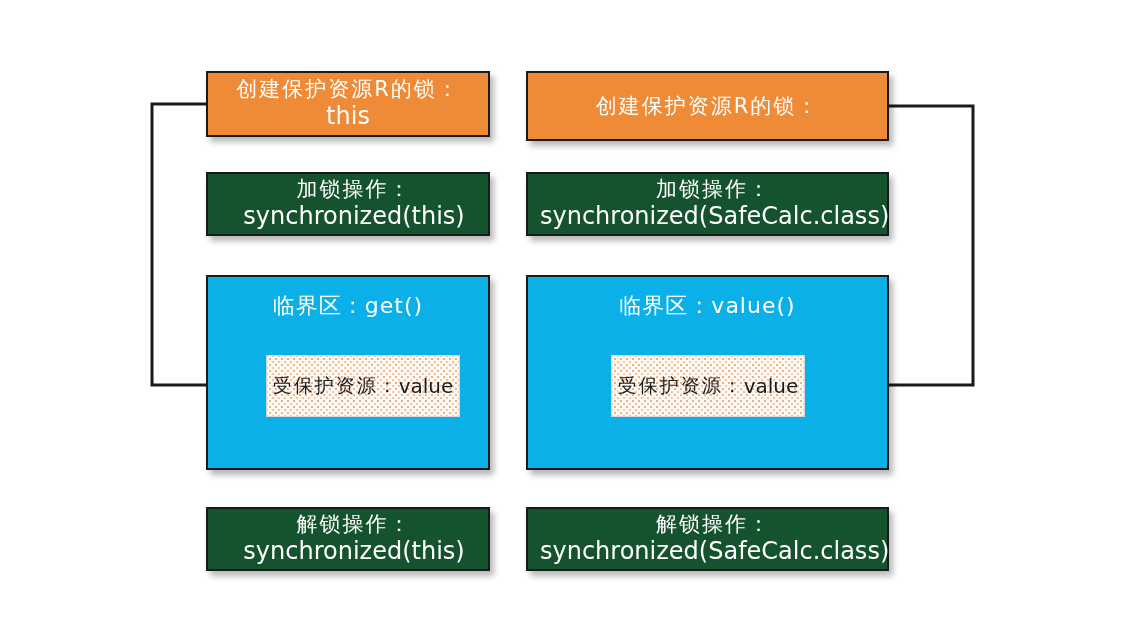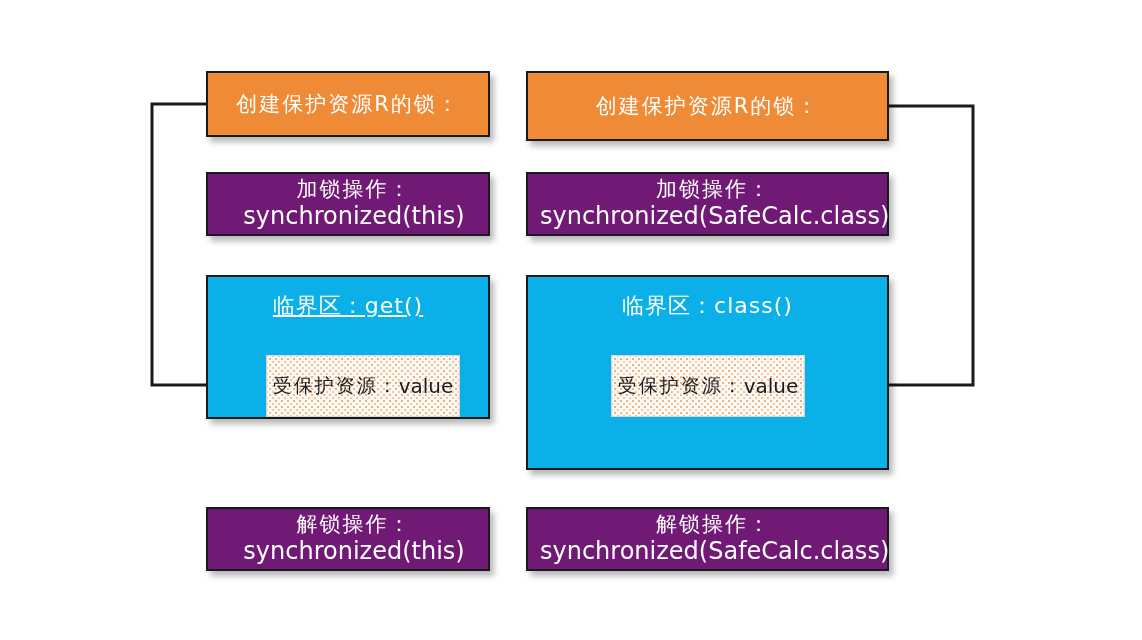--- a/index.html
+++ b/index.html
@@ -33,21 +33,21 @@
   }
   .box .line1,
   .box .line2 {
     display: block;
     width: 100%;
     line-height: 1.18;
     white-space: nowrap;
   }
 
   .box.orange { background: #ef8a36; }
-  .box.green  { background: #701a75; padding-left: 12px; }
+  .box.green  { background: #14532d; padding-left: 12px; }
   .box.blue   {
     background: #0cb0e8;
     justify-content: flex-start;
     align-items: center;
   }
 
   
   .cn {
     font-size: 21px;
     letter-spacing: 2px;
@@ -60,21 +60,21 @@
   
   #orange-left  { left: 206px; top: 71px;  width: 284px; height: 66px; }
   #orange-right { left: 526px; top: 71px;  width: 363px; height: 70px; }
 
   #green-lock-left   { left: 206px; top: 172px; width: 284px; height: 64px; }
   #green-lock-right  { left: 526px; top: 172px; width: 363px; height: 64px; }
 
   #green-unlock-left  { left: 206px; top: 507px; width: 284px; height: 64px; }
   #green-unlock-right { left: 526px; top: 507px; width: 363px; height: 64px; }
 
-  #blue-left  { left: 206px; top: 275px; width: 284px; height: 144px; text-decoration: underline; }
+  #blue-left  { left: 206px; top: 275px; width: 284px; height: 195px; }
   #blue-right { left: 526px; top: 275px; width: 363px; height: 195px; }
 
   .blue-title {
     margin-top: 14px;
     font-size: 22px;
     letter-spacing: 1px;
     white-space: nowrap;
   }
 
   
@@ -126,20 +126,21 @@
       </marker>
     </defs>
 
     <path d="M206,104 L152,104 L152,385 L258,385" fill="none" stroke="#1a1a1a" stroke-width="3" marker-end="url(#arrowhead-r)"></path>
 
     <path d="M889,106 L973,106 L973,385 L813,385" fill="none" stroke="#1a1a1a" stroke-width="3" marker-end="url(#arrowhead-l)"></path>
   </svg>
 
   <div class="box orange" id="orange-left">
     <span class="line1 cn">创建保护资源R的锁：</span>
+    <span class="line2 en">this</span>
   </div>
 
   <div class="box green" id="green-lock-left">
     <span class="line1 cn">加锁操作：</span>
     <span class="line2 en">synchronized(this)</span>
   </div>
 
   <div class="box blue" id="blue-left">
     <span class="blue-title">临界区：get()</span>
   </div>
@@ -157,21 +158,21 @@
   <div class="box orange" id="orange-right">
     <span class="line1 cn">创建保护资源R的锁：</span>
   </div>
 
   <div class="box green" id="green-lock-right">
     <span class="line1 cn">加锁操作：</span>
     <span class="line2 en">synchronized(SafeCalc.class)</span>
   </div>
 
   <div class="box blue" id="blue-right">
-    <span class="blue-title">临界区：class()</span>
+    <span class="blue-title">临界区：value()</span>
   </div>
 
   <div class="inner" id="inner-right">
     <span class="line1">受保护资源：</span>
     <span class="line2">value</span>
   </div>
 
   <div class="box green" id="green-unlock-right">
     <span class="line1 cn">解锁操作：</span>
     <span class="line2 en">synchronized(SafeCalc.class)</span>

